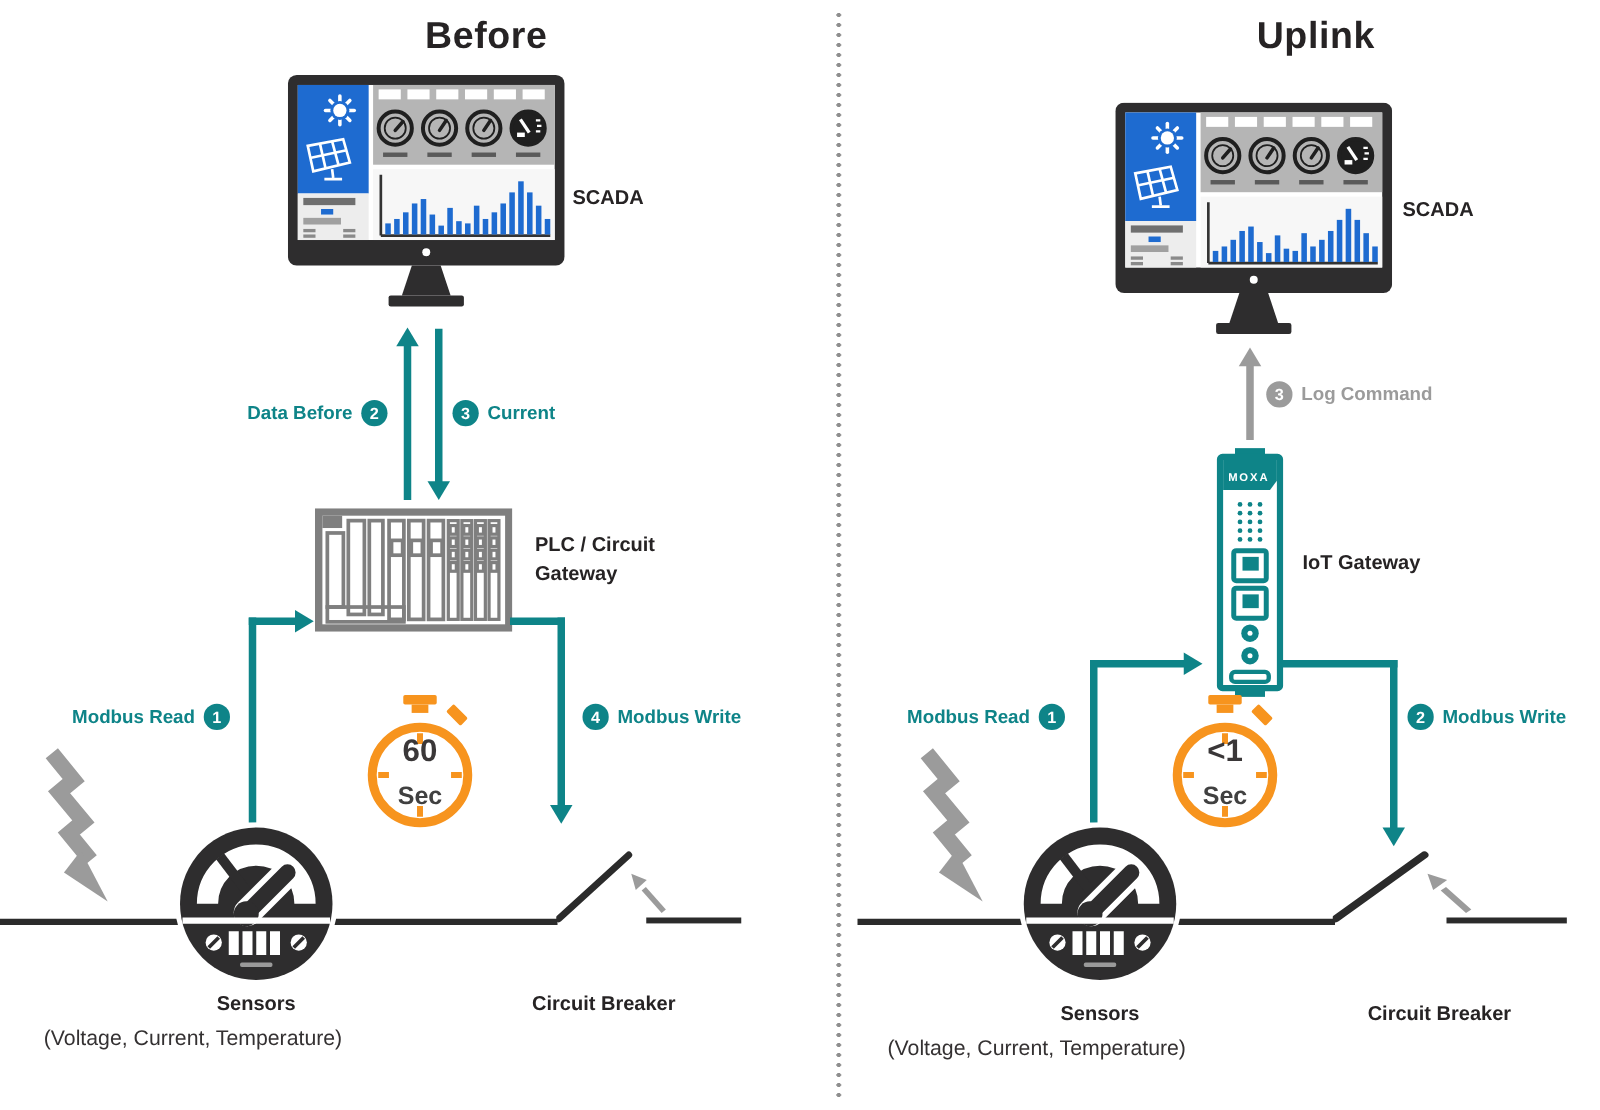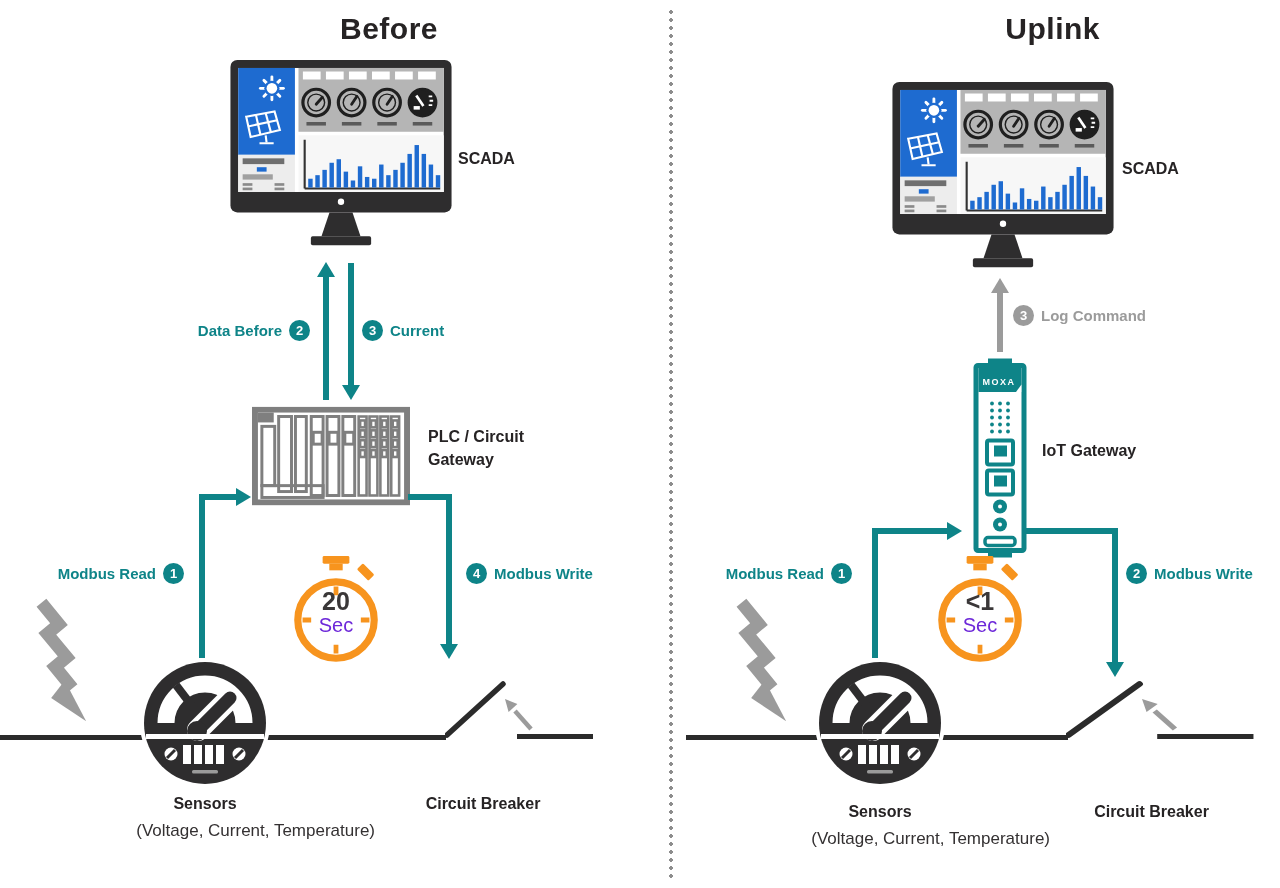--- a/index.html
+++ b/index.html
@@ -8,38 +8,38 @@
   }
   *{margin:0;padding:0;box-sizing:border-box}
   body{background:#fff;font-family:"Liberation Sans",sans-serif;}
   #canvas{position:relative;width:1280px;height:888px;background:#fff;overflow:hidden}
   .abs{position:absolute}
   .title{font-size:30px;font-weight:800;color:var(--ink);text-align:right;letter-spacing:.5px}
   .biglbl{font-size:16px;font-weight:700;color:var(--ink)}
   .ctr{text-align:center}
   .teallbl{font-size:15px;font-weight:700;color:var(--teal);white-space:nowrap}
   .graylbl{font-size:15px;font-weight:700;color:var(--gray);white-space:nowrap}
-  .sublbl{font-size:17px;color:#343132;white-space:nowrap;text-align:right}
+  .sublbl{font-size:17px;color:#343132;white-space:nowrap;text-align:left}
   .badge{width:21px;height:21px;border-radius:50%;background:var(--teal);color:#fff;
          font-size:13px;font-weight:700;display:flex;align-items:center;justify-content:center;flex:0 0 auto}
   .badge.gray{background:var(--gray)}
   .lrow{display:flex;align-items:center;gap:7px}
   .vline{width:6px;background:var(--teal)}
   .hline{height:6px;background:var(--teal)}
   .vline.gray{background:var(--gray)}
   .tri-up{width:0;height:0;border-left:9px solid transparent;border-right:9px solid transparent;border-bottom:15px solid var(--teal)}
   .tri-up.gray{border-bottom-color:var(--gray)}
   .tri-down{width:0;height:0;border-left:9px solid transparent;border-right:9px solid transparent;border-top:15px solid var(--teal)}
   .tri-right{width:0;height:0;border-top:9px solid transparent;border-bottom:9px solid transparent;border-left:15px solid var(--teal)}
   .baseline{height:5px;background:var(--line)}
   .divider{width:4px;background-image:radial-gradient(circle,#8d8d8d 1.6px,transparent 2px);
            background-size:4px 8px;background-repeat:repeat-y;background-position:center top}
   .timer-text{display:flex;flex-direction:column;align-items:center;line-height:1.0}
   .timer-val{font-size:25px;font-weight:800;color:#3a3738}
-  .timer-unit{font-size:20px;font-weight:400;color:#6d28d9;margin-top:1px}
+  .timer-unit{font-size:20px;font-weight:700;color:#404040;margin-top:13px}
   
   .f-teal{fill:var(--teal)} .s-teal{stroke:var(--teal)}
   .f-dark{fill:var(--dark)} .s-dark{stroke:var(--dark)}
   .f-orange{fill:var(--orange)} .s-orange{stroke:var(--orange)}
   .f-gray{fill:var(--gray)} .s-gray{stroke:var(--gray)}
   .f-blue{fill:var(--blue)} .f-white{fill:#fff} .s-white{stroke:#fff}
   .s-plc{stroke:var(--plc)} .f-plc{fill:var(--plc)}
   .nofill{fill:none}
 </style>
 </head>
@@ -286,21 +286,21 @@
     <div class="abs tri-down" style="left:440px;top:644px"></div>
     <div class="abs lrow" style="left:466px;top:563px">
       <span class="badge">4</span>
       <span class="teallbl">Modbus Write</span>
     </div>
 
     <svg class="abs" style="left:288px;top:556px" width="96" height="107" viewBox="0 0 100 112">
         <use href="#sym-stopwatch"></use>
       </svg>
     <div class="abs timer-text" style="left:296px;top:589px;width:80px">
-      <span class="timer-val">20</span>
+      <span class="timer-val">60</span>
       <span class="timer-unit">Sec</span>
     </div>
 
     <svg class="abs" style="left:22px;top:596px" width="70" height="130" viewBox="0 0 72 132">
         <use href="#sym-bolt"></use>
       </svg>
     <div class="abs baseline" style="left:0;top:735px;width:446px"></div>
     <svg class="abs" style="left:444px;top:677px" width="152" height="62" viewBox="0 0 150 62">
         <use href="#sym-breaker"></use>
       </svg>

